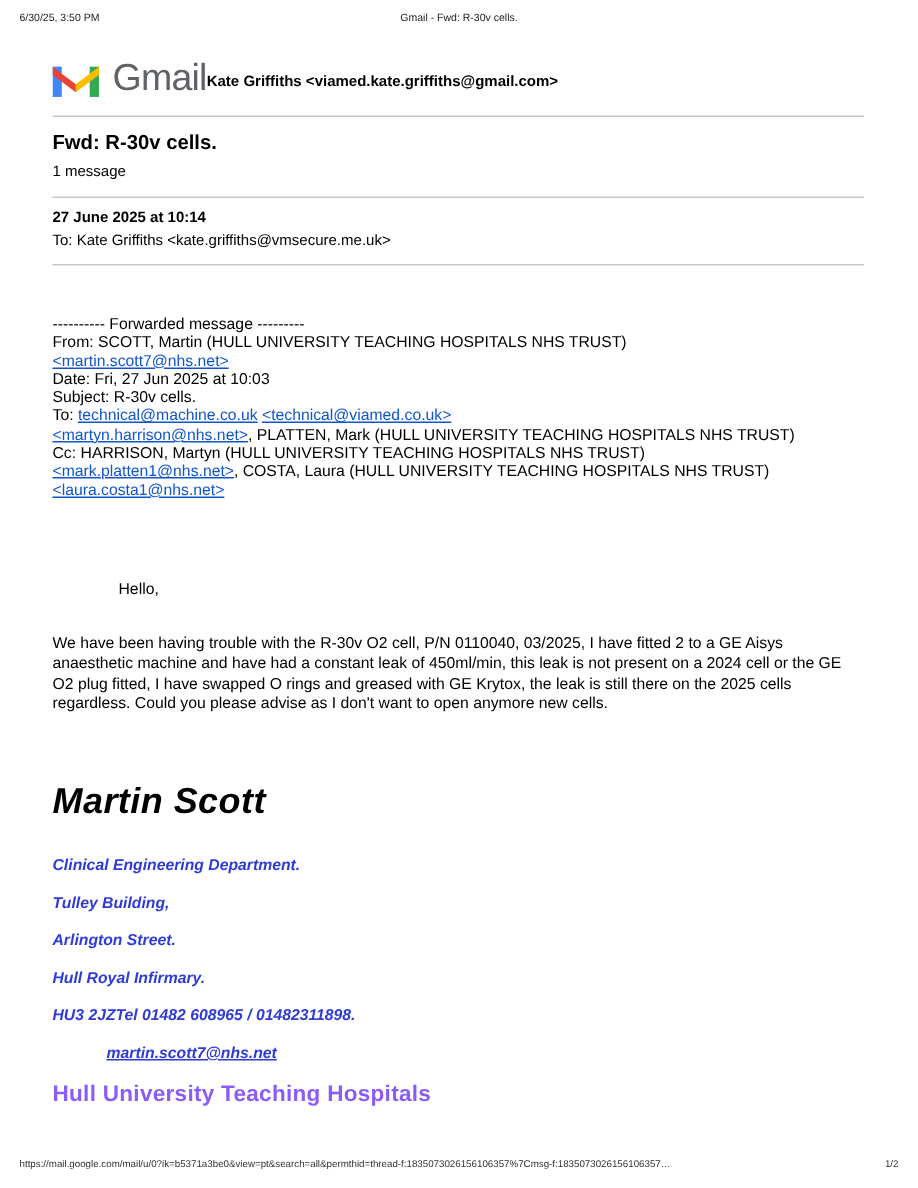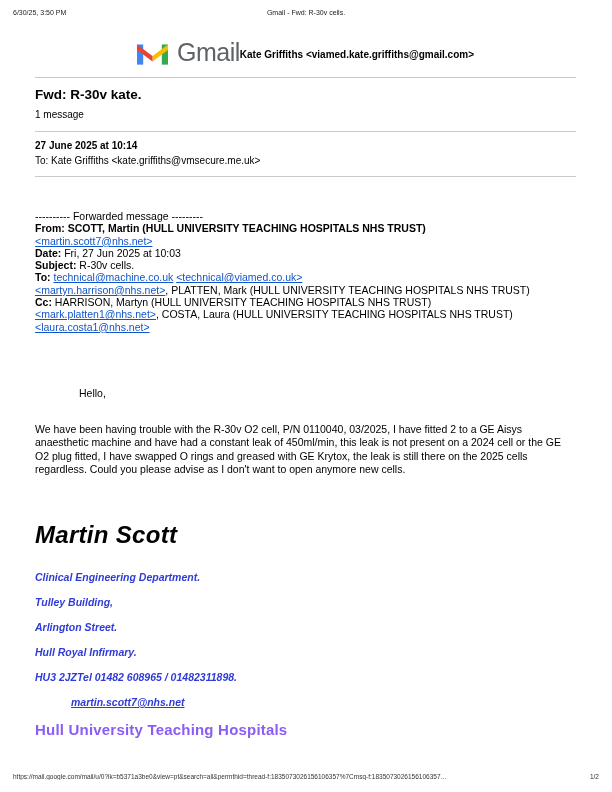--- a/index.html
+++ b/index.html
@@ -10,37 +10,37 @@
     color: #000; position: relative; overflow: hidden;
   }
   .print-header { position: absolute; top: 9px; left: 13px; right: 13px; height: 10px; font-size: 7px; color: #222; }
   .ph-date { position: absolute; left: 0; top: 0; }
   .ph-title { position: absolute; left: 0; right: 0; top: 0; text-align: center; }
   .print-footer { position: absolute; bottom: 12px; left: 13px; right: 13px; font-size: 6.5px; color: #333; display: flex; justify-content: space-between; }
   .pf-url { max-width: 540px; overflow: hidden; white-space: nowrap; }
 
   .content { padding: 40px 36px 0 35px; }
 
-  .gmail-row { display: flex; justify-content: center; align-items: flex-end; padding-bottom: 12px; }
+  .gmail-row { display: flex; justify-content: flex-start; align-items: flex-end; padding-bottom: 12px; }
   .gmail-logo { display: flex; align-items: center; gap: 9px; }
   .gmail-word { font-size: 25px; color: #5f6368; letter-spacing: -0.5px; line-height: 1; }
   .account { font-size: 10px; font-weight: bold; padding-bottom: 5px; }
 
   hr.rule { border: none; border-top: 1px solid #c9c9c9; margin: 0; }
 
   .subject-block { padding: 9px 0 11px 0; }
   .subject { font-size: 13.5px; font-weight: bold; }
   .msg-count { font-size: 10px; margin-top: 7px; }
 
   .msg-header { padding: 8px 0 10px 0; font-size: 10px; }
   .msg-top { display: flex; justify-content: space-between; font-weight: bold; }
   .msg-to { margin-top: 4px; }
 
   .fwd-block { margin-top: 33px; font-size: 10.5px; line-height: 12.3px; }
-  .b { font-weight: bold; }
+  .b { font-weight: normal; }
   .link { color: #1155cc; text-decoration: underline; cursor: pointer; }
 
   .greeting { margin-top: 54px; font-size: 10.5px; padding-left: 44px; }
   .body-para { margin-top: 24px; font-size: 10.5px; line-height: 13.4px; max-width: 541px; }
   .closing { margin-top: 28px; font-size: 10.5px; }
 
   .sig-name { margin-top: 44px; font-size: 24px; font-weight: bold; font-style: italic; letter-spacing: 0.3px; }
   .sig-lines { margin-top: 22px; }
   .sig-line { font-size: 10.5px; font-weight: bold; font-style: italic; color: #2e3bd6; margin-bottom: 13px; }
   .sig-line.email { text-decoration: underline; margin-left: 36px; }
@@ -67,21 +67,21 @@
           <polygon points="0,4 20,19 20,26 0,11" fill="#ea4335"></polygon>
         </svg>
         <span class="gmail-word">Gmail</span>
       </div>
       <div class="account">Kate Griffiths &lt;viamed.kate.griffiths@gmail.com&gt;</div>
     </div>
 
     <hr class="rule">
 
     <div class="subject-block">
-      <div class="subject">Fwd: R-30v kate.</div>
+      <div class="subject">Fwd: R-30v cells.</div>
       <div class="msg-count">1 message</div>
     </div>
 
     <hr class="rule">
 
     <div class="msg-header">
       <div class="msg-top">
         <span>27 June 2025 at 10:14</span>
       </div>
       <div class="msg-to">To: Kate Griffiths &lt;kate.griffiths@vmsecure.me.uk&gt;</div>

